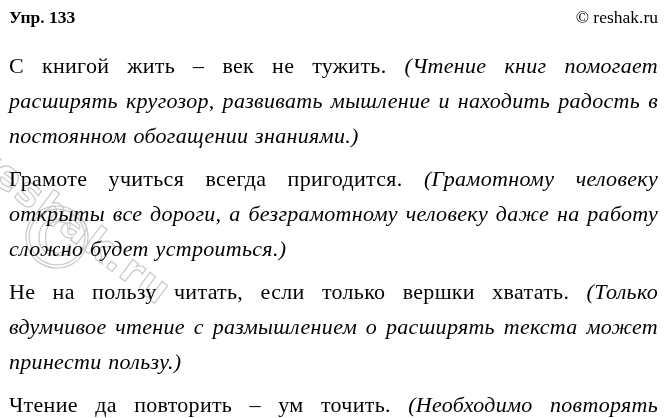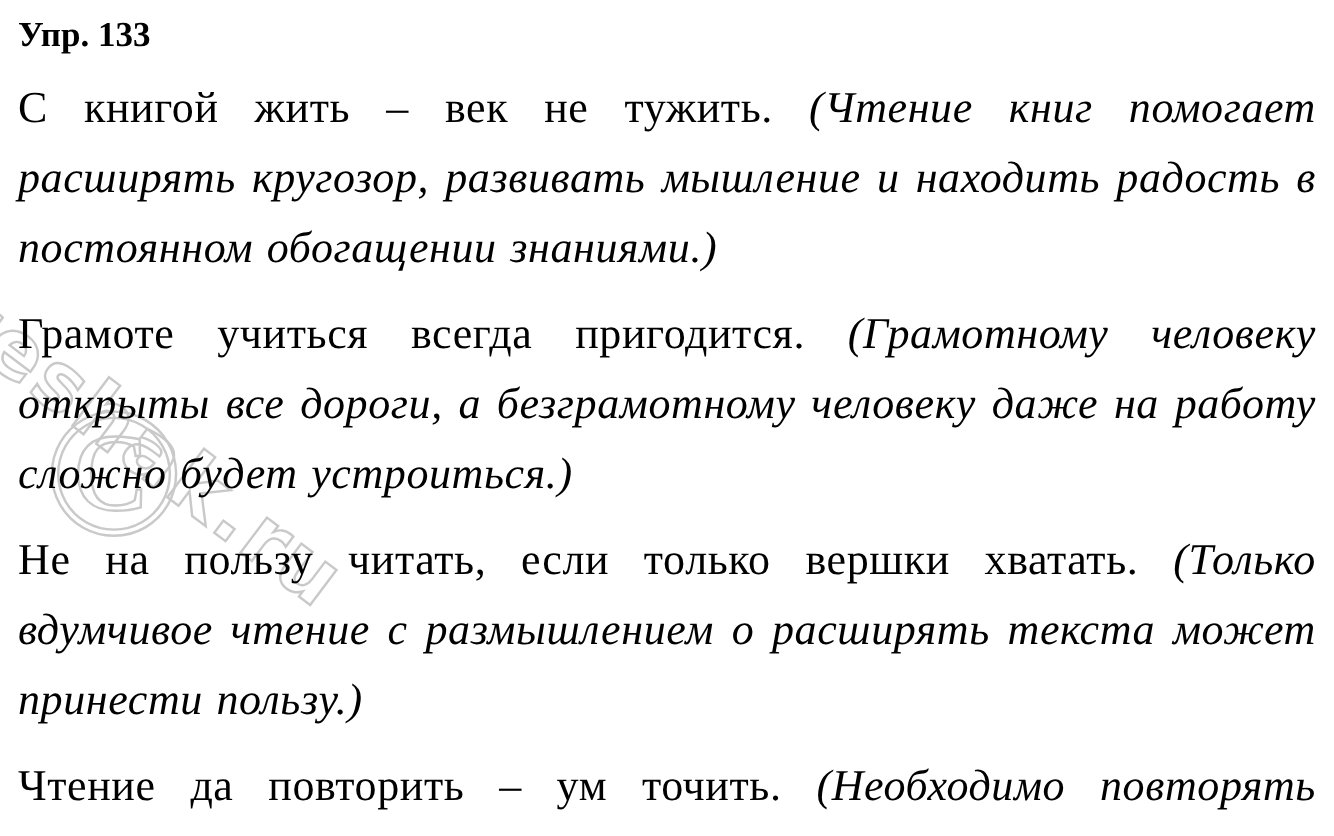--- a/index.html
+++ b/index.html
@@ -42,21 +42,21 @@
 
   
   .content { position: relative; z-index: 1; padding: 6px 9px 0 9px; }
 
   .header {
     display: flex;
     justify-content: space-between;
     align-items: flex-start;
     font-size: 17.5px;
     line-height: 22px;
-    margin-bottom: 8px;
+    margin-bottom: 20px;
   }
   .exercise { font-weight: bold; }
   .copyright { font-weight: normal; }
 
   .entry {
     margin: 0 0 8px 0;
     font-size: 22px;
     line-height: 35px;
     text-align: justify;
     letter-spacing: 0.3px;
@@ -71,20 +71,21 @@
 
   <div class="watermark">
     <span class="wm-text">reshak.ru</span>
     <span class="wm-copy">©</span>
   </div>
 
   <div class="content">
 
     <div class="header">
       <span class="exercise">Упр. 133</span>
+      <span class="copyright">© reshak.ru</span>
     </div>
 
     <p class="entry">
       <span class="proverb">С книгой жить – век не тужить.</span>
       <span class="commentary">(Чтение книг помогает расширять кругозор, развивать мышление и находить радость в постоянном обогащении знаниями.)</span>
     </p>
 
     <p class="entry">
       <span class="proverb">Грамоте учиться всегда пригодится.</span>
       <span class="commentary">(Грамотному человеку открыты все дороги, а безграмотному человеку даже на работу сложно будет устроиться.)</span>

